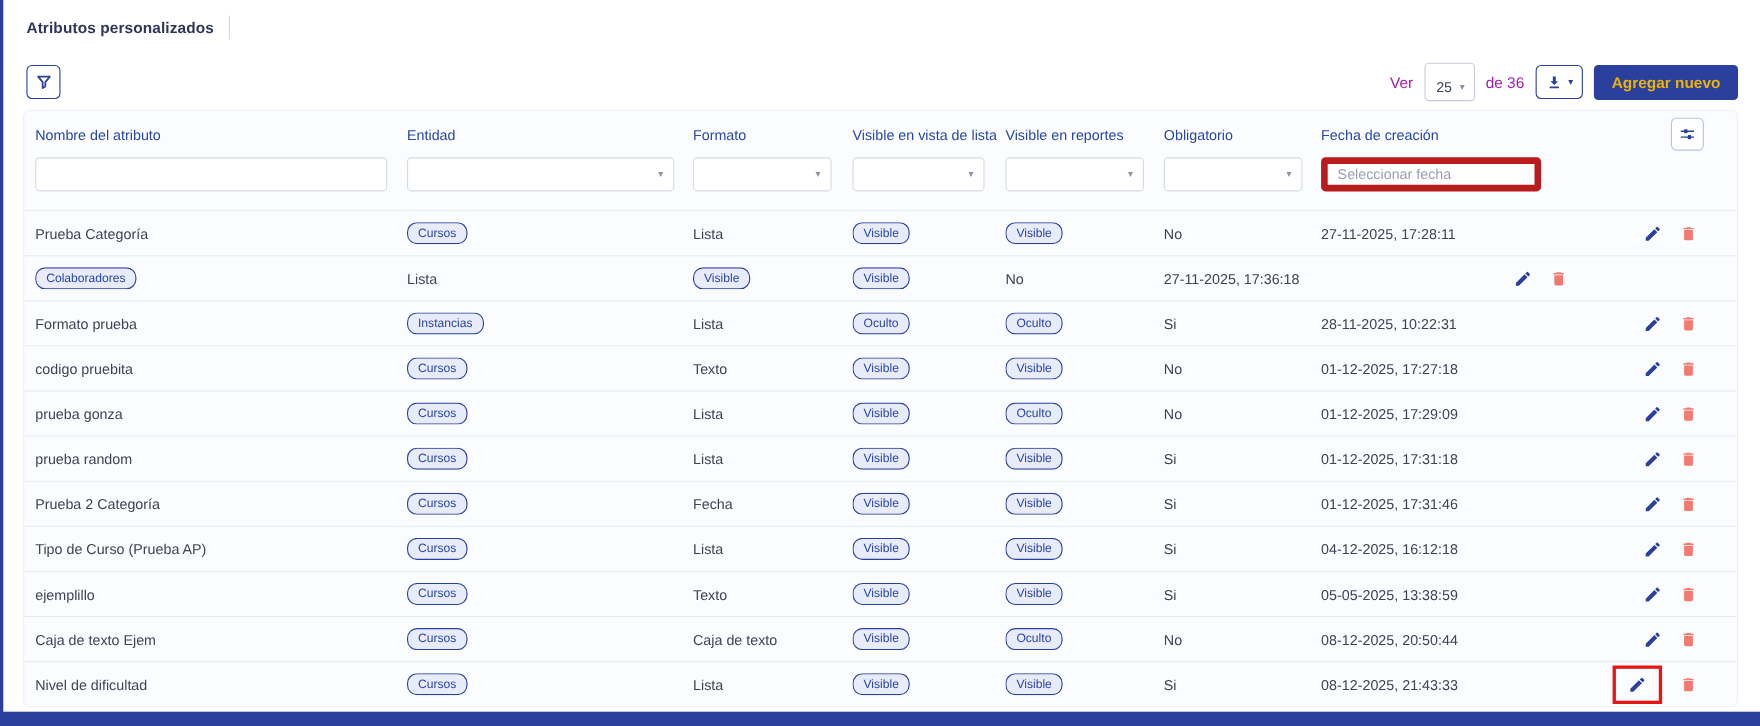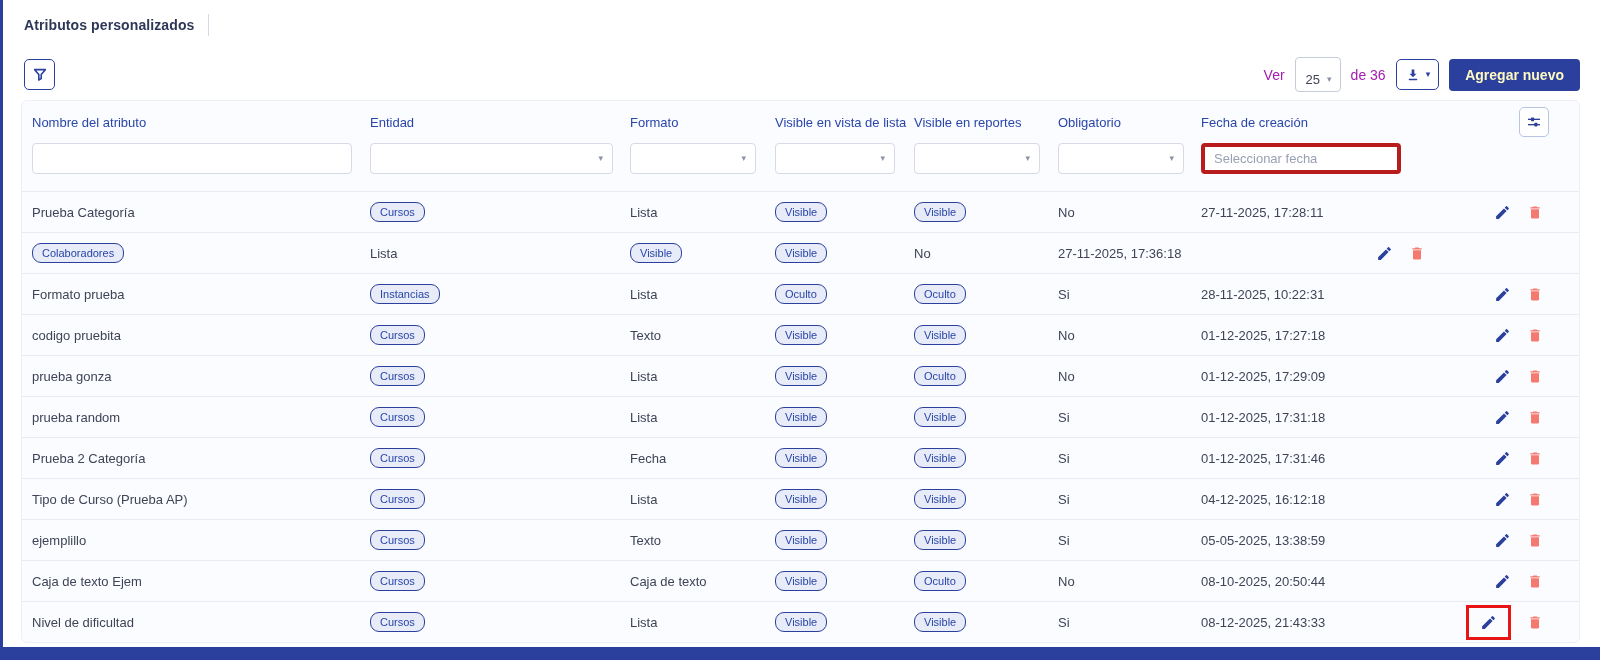--- a/index.html
+++ b/index.html
@@ -22,21 +22,21 @@
   .toolbar-right { position:absolute; right:20px; top:58px; height:33px; display:flex;
     align-items:center; gap:10px; }
   .tb-label { font-size:14px; color:#a21caf; }
   .page-size { display:flex; align-items:center; gap:7px; background:#fff;
     border:1px solid #c6ccd9; border-radius:4px; padding:14px 8px 4px 10px;
     font-size:13px; color:#3e4456; cursor:pointer; }
   .caret { font-size:9px; color:#8a93a6; line-height:1; }
   .download-btn { display:flex; align-items:center; gap:5px; background:#fff;
     border:1px solid #2b409c; border-radius:5px; padding:5px 8px; height:31px; cursor:pointer; }
   .download-btn .caret { color:#2b409c; }
-  .add-btn { background:#2b409c; color:#fef9c3; border:none; border-radius:4px;
+  .add-btn { background:#2b409c; color:#eab308; border:none; border-radius:4px;
     font-size:14px; font-weight:600; padding:8px 16px; height:32px; cursor:pointer;
     font-family:"Liberation Sans", sans-serif; }
 
   
   .table-card { position:absolute; left:21px; right:20px; top:100px;
     background:#fbfcff; border:1px solid #eef0f7; border-radius:6px; }
   .grid { display:grid;
     grid-template-columns:338px 260px 145px 139px 144px 143px 250px 1fr;
     align-items:center; padding:0 10px; }
   .thead { height:42px; }
@@ -45,21 +45,21 @@
   .settings-btn { width:30px; height:30px; background:#fff; border:1px solid #b9c3e4;
     border-radius:5px; display:flex; align-items:center; justify-content:center; cursor:pointer; }
 
   .filter-grid { height:48px; align-items:flex-start; }
   .f-input { height:31px; background:#fff; border:1px solid #d6dae5; border-radius:4px;
     width:320px; font-size:13px; color:#3e4456; padding:0 8px;
     font-family:"Liberation Sans", sans-serif; }
   .f-select { height:31px; background:#fff; border:1px solid #d6dae5; border-radius:4px;
     display:flex; align-items:center; justify-content:flex-end; padding:0 9px; cursor:pointer; }
   .date-group { display:flex; width:200px; height:31px; background:#fff;
-    border:4px solid #b91c1c; border-radius:4px; overflow:hidden; }
+    border:6px solid #b91c1c; border-radius:4px; overflow:hidden; }
   .date-input { flex:1; border:none; outline:none; font-size:13px; padding:0 9px;
     color:#3e4456; font-family:"Liberation Sans", sans-serif; background:transparent; }
   .date-input::placeholder { color:#98a0b3; }
   .cal-btn { width:33px; border:none; border-left:1px solid #d6dae5; background:#fff;
     display:flex; align-items:center; justify-content:center; cursor:pointer; }
 
   .row { height:41px; border-top:1px solid #e9ebf3; font-size:13px; color:#3e4456; }
   .cell { overflow:hidden; white-space:nowrap; }
   .pill { display:inline-block; font-size:11px; color:#2946a8; background:#e8ebf8;
     border:1px solid #2b409c; border-radius:9px; padding:2px 9px; line-height:1.35; }
@@ -403,21 +403,21 @@
             </button>
     </div>
         </div>
         <div class="grid row">
     <div class="cell">Caja de texto Ejem</div>
     <div class="cell"><span class="pill">Cursos</span></div>
     <div class="cell">Caja de texto</div>
     <div class="cell"><span class="pill">Visible</span></div>
     <div class="cell"><span class="pill">Oculto</span></div>
     <div class="cell">No</div>
-    <div class="cell">08-10-2025, 20:50:44</div>
+    <div class="cell">08-12-2025, 20:50:44</div>
     <div class="cell actions">
       <button class="icon-btn">
               <span style="display:flex;">
                 <svg width="17" height="17" viewBox="0 0 24 24" fill="#2b409c">
                   <path d="M3 17.25V21h3.75L17.81 9.94l-3.75-3.75L3 17.25zM20.71 7.04a1 1 0 0 0 0-1.41l-2.34-2.34a1 1 0 0 0-1.41 0l-1.83 1.83 3.75 3.75 1.83-1.83z"></path>
                 </svg>
               </span>
             </button>
       <button class="icon-btn">
               <span style="display:flex;">

